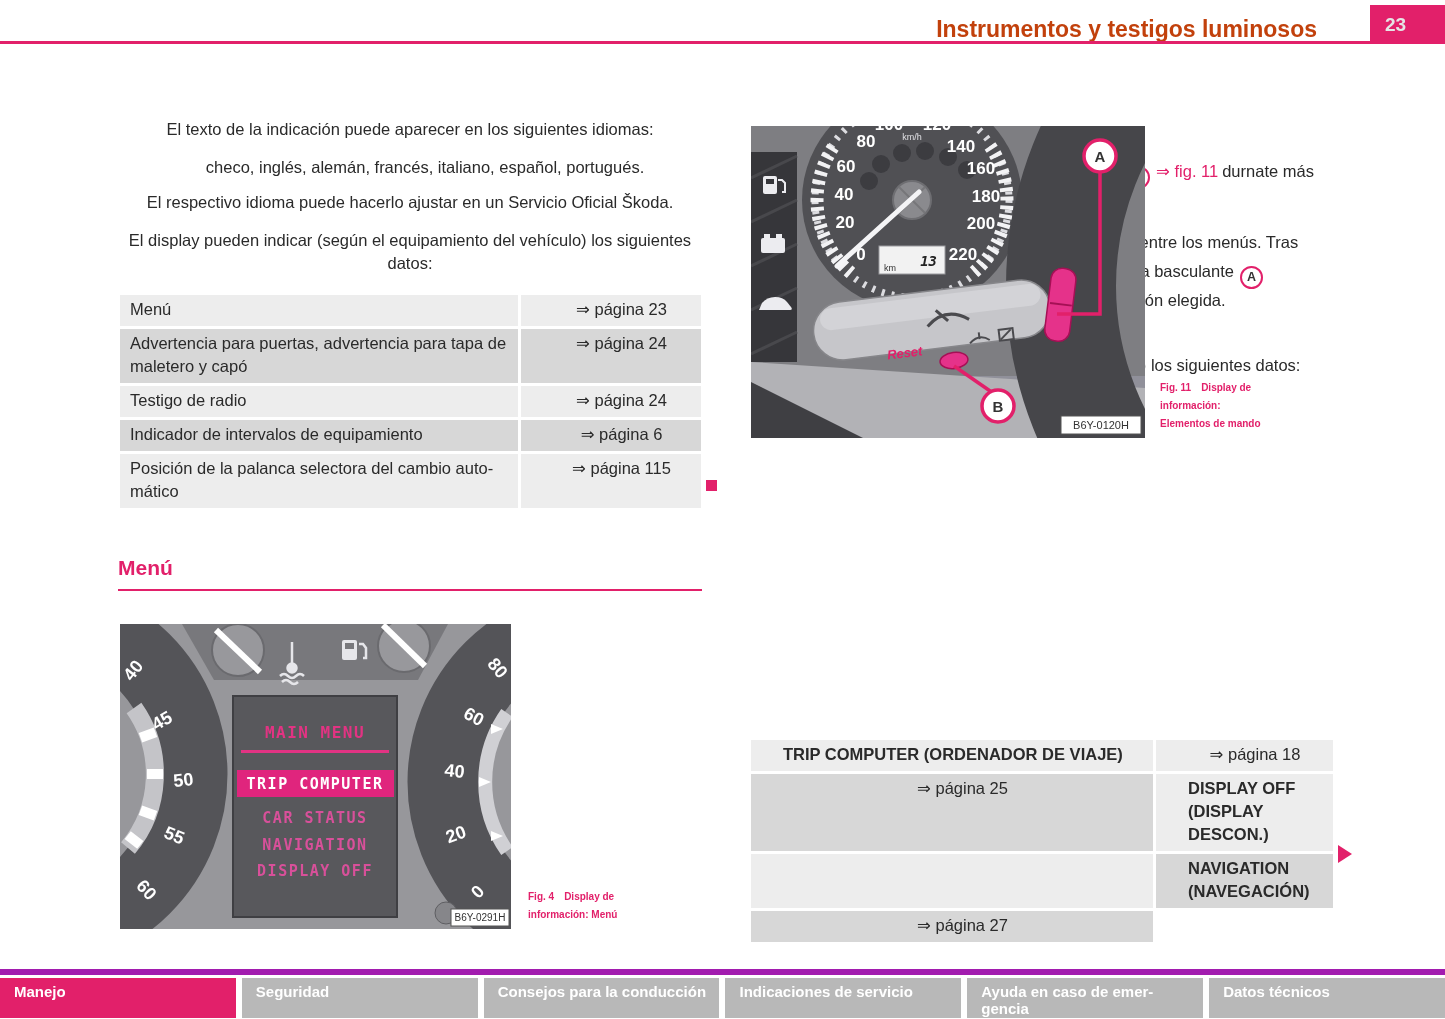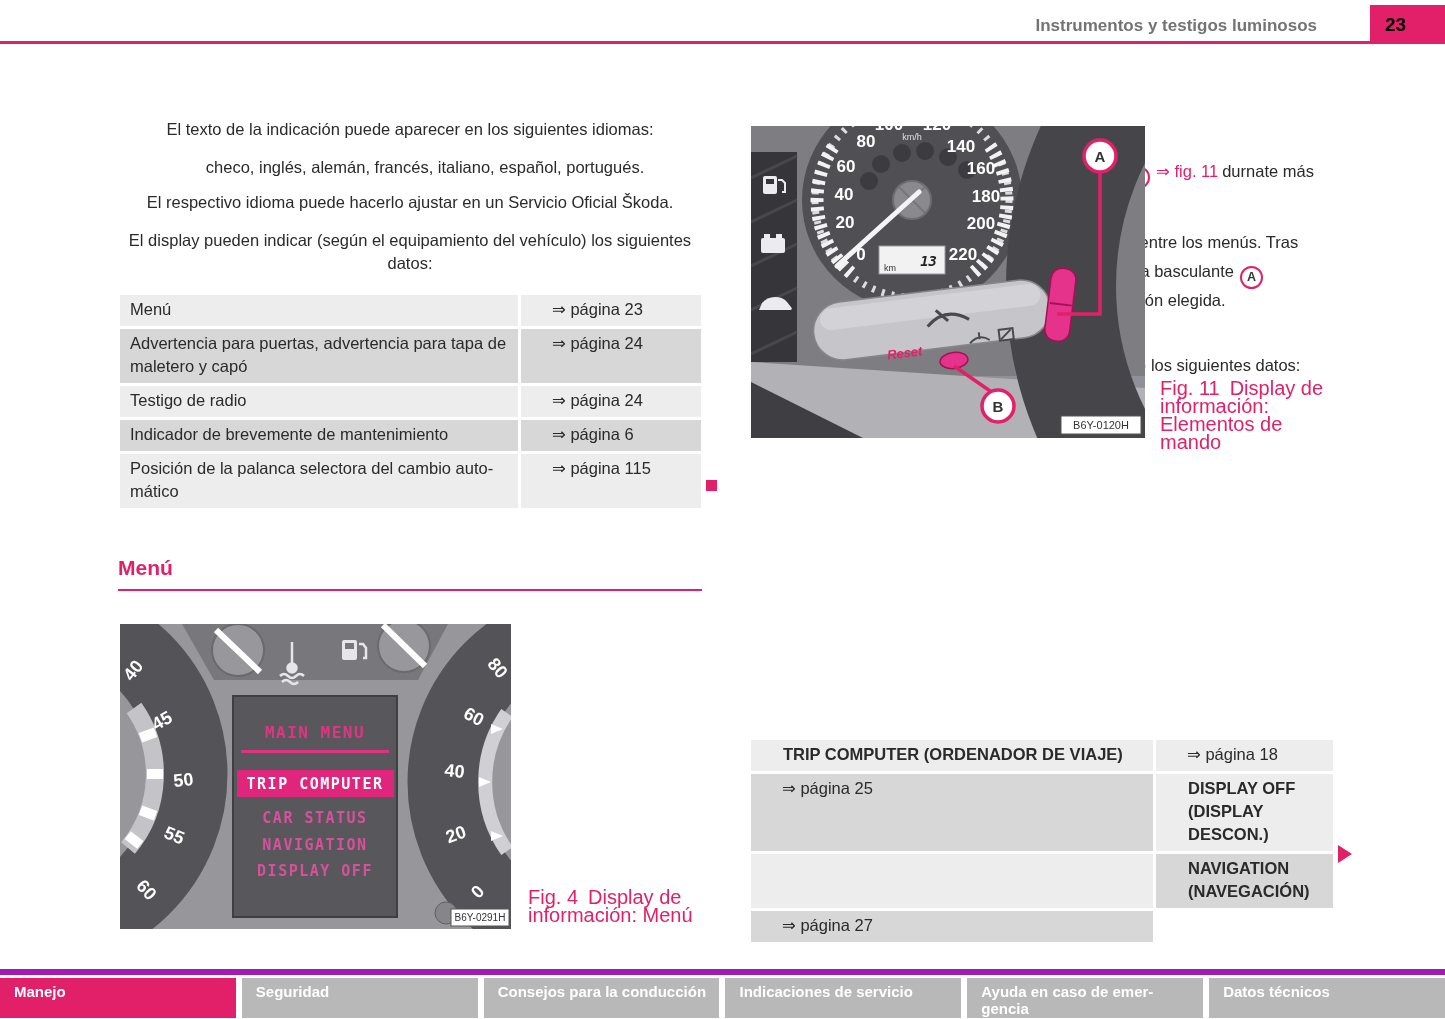--- a/index.html
+++ b/index.html
@@ -1,47 +1,47 @@
 <!DOCTYPE html>
 <html><head>
 <meta charset="utf-8">
 <style>
   html,body{margin:0;padding:0;background:#fff;}
   .page{position:relative;width:1445px;height:1019px;background:#fff;overflow:hidden;
         font-family:"Liberation Sans",sans-serif;color:#2a2a2a;}
 
   
-  .hdr-title{position:absolute;top:16px;right:128px;font-size:17px;font-weight:bold;color:#737373;margin-left:28px;}
+  .hdr-title{position:absolute;top:16px;right:128px;font-size:23px;font-weight:bold;color:#c2410c;margin-left:28px;}
   .hdr-rule{position:absolute;top:41px;left:0;width:1445px;height:3px;background:#e2206a;}
   .hdr-pagebox{position:absolute;top:5px;right:0;width:75px;height:39px;background:#e2206a;
-               color:#000000;font-size:19px;font-weight:bold;line-height:39px;padding-left:15px;box-sizing:border-box;}
+               color:#e5e5e5;font-size:19px;font-weight:bold;line-height:39px;padding-left:15px;box-sizing:border-box;}
 
   
   .lcol{position:absolute;left:118px;top:118px;width:584px;font-size:16.5px;line-height:23px;text-align:center;}
   .lcol p{margin:0 0 15px 0;}
   .lcol .indent{margin-left:30px;margin-bottom:12px;}
 
   .tbl{position:absolute;display:grid;gap:3px;font-size:16.5px;line-height:23px;}
   .tbl-left{left:120px;top:295px;width:581px;grid-template-columns:398px 1fr;}
   .tbl-right{left:751px;top:740px;width:582px;grid-template-columns:402px 1fr;}
   .cell{padding:3px 10px 5px 10px;}
-  .cell.pg{padding-left:31px;}
+  .cell.pg{padding-left:31px;text-align:center;}
   .rowA{background:#ededed;} .rowB{background:#d7d7d7;}
   .tbl-right .lbl{font-weight:bold;padding-left:32px;}
   .endsquare{position:absolute;left:706px;top:480px;width:11px;height:11px;background:#e2206a;}
   .more-triangle{position:absolute;left:1338px;top:845px;width:0;height:0;
                  border-left:14px solid #e2206a;border-top:9px solid transparent;border-bottom:9px solid transparent;}
 
   .sect-head{position:absolute;left:118px;top:556px;width:584px;color:#e2206a;
              font-size:21px;font-weight:bold;border-bottom:2px solid #e2206a;padding-bottom:9px;}
 
   
   .fig10{position:absolute;left:120px;top:624px;width:391px;height:305px;}
   .fig11{position:absolute;left:0;top:0;width:394px;height:312px;}
-  .figcap{position:absolute;color:#e2206a;font-weight:normal;font-size:20px;line-height:18px;}
+  .figcap{position:absolute;color:#e2206a;font-weight:bold;font-size:10px;line-height:18px;}
   .figcap .flabel{margin-right:10px;}
   .cap10{left:528px;top:888px;width:180px;}
 
   
   .rcol{position:absolute;left:751px;top:126px;width:584px;font-size:16.5px;line-height:23px;}
   .cap11{left:409px;top:253px;width:175px;}
   .bullets{margin-top:34px;}
   .bullet{display:flex;margin-bottom:19px;}
   .bullet .dash{width:27px;flex:0 0 27px;}
   .btxt{flex:1;}
@@ -77,21 +77,21 @@
     <p>El display pueden indicar (según el equipamiento del vehículo) los siguientes datos:</p>
   </div>
 
   <div class="tbl tbl-left">
     <div class="cell lbl rowA">Menú</div>
     <div class="cell pg rowA">⇒ página 23</div>
     <div class="cell lbl rowB">Advertencia para puertas, advertencia para tapa de maletero y capó</div>
     <div class="cell pg rowB">⇒ página 24</div>
     <div class="cell lbl rowA">Testigo de radio</div>
     <div class="cell pg rowA">⇒ página 24</div>
-    <div class="cell lbl rowB">Indicador de brevemente de mantenimiento</div>
+    <div class="cell lbl rowB">Indicador de intervalos de equipamiento</div>
     <div class="cell pg rowB">⇒ página 6</div>
     <div class="cell lbl rowA">Posición de la palanca selectora del cambio auto­mático</div>
     <div class="cell pg rowA">⇒ página 115</div>
   </div>
   <div class="endsquare"></div>
 
   <div class="sect-head">Menú</div>
 
   <div class="fig10">
     <svg width="391" height="305" viewBox="0 0 391 305">

